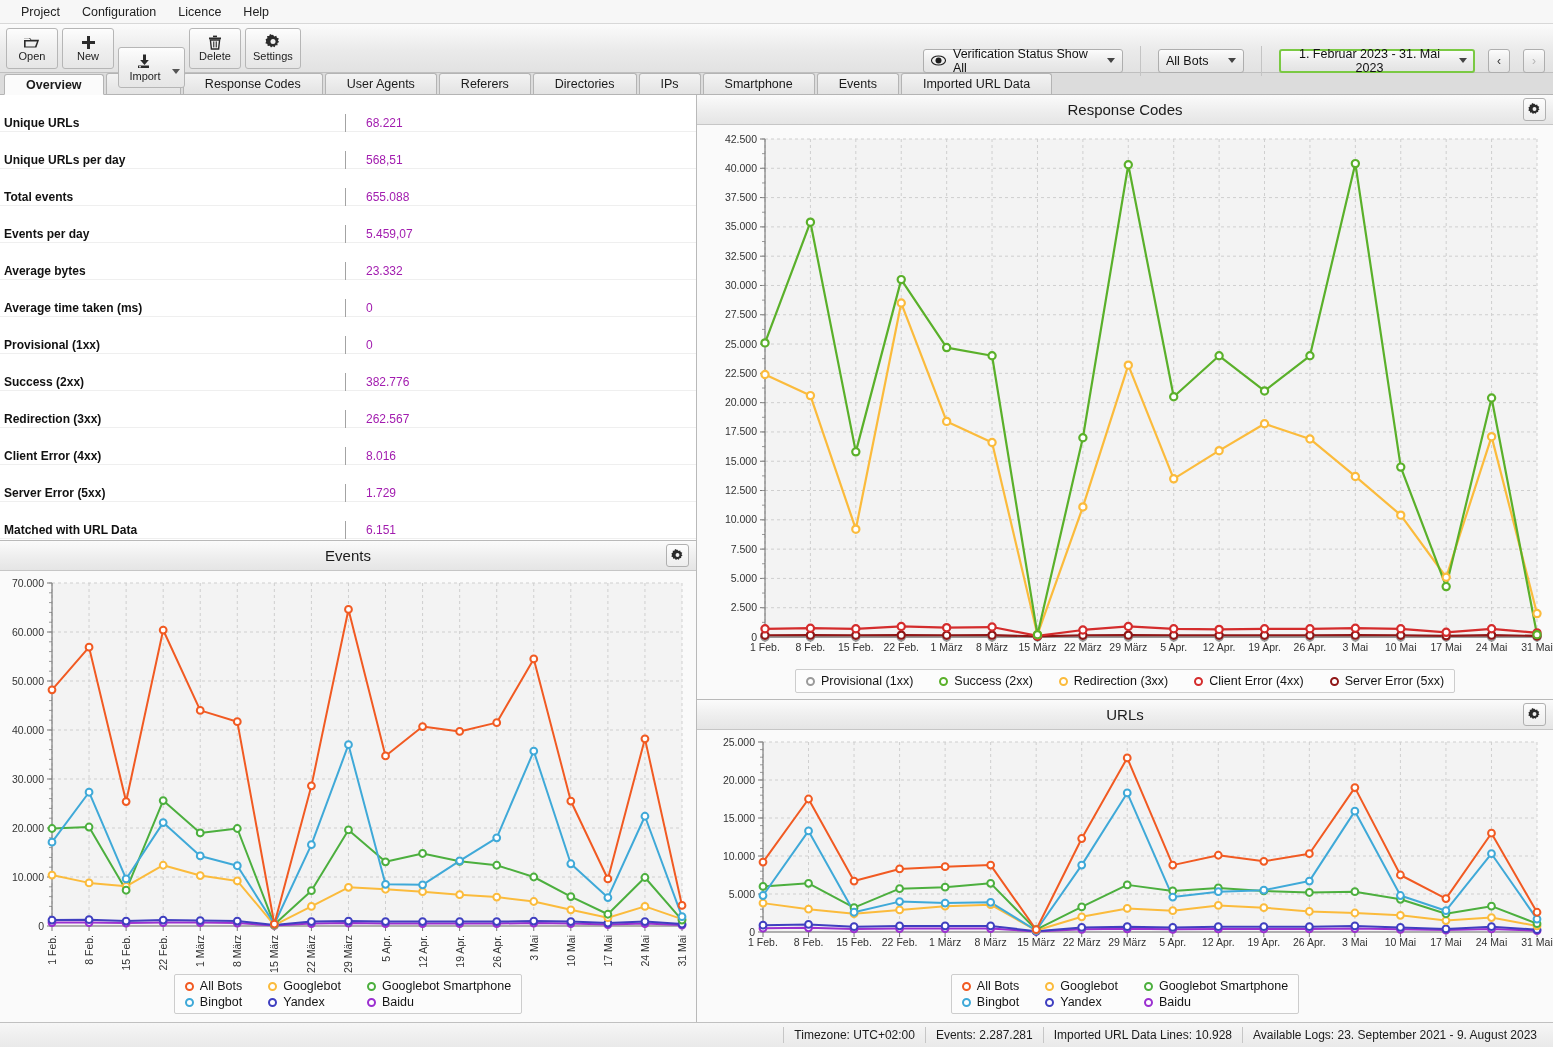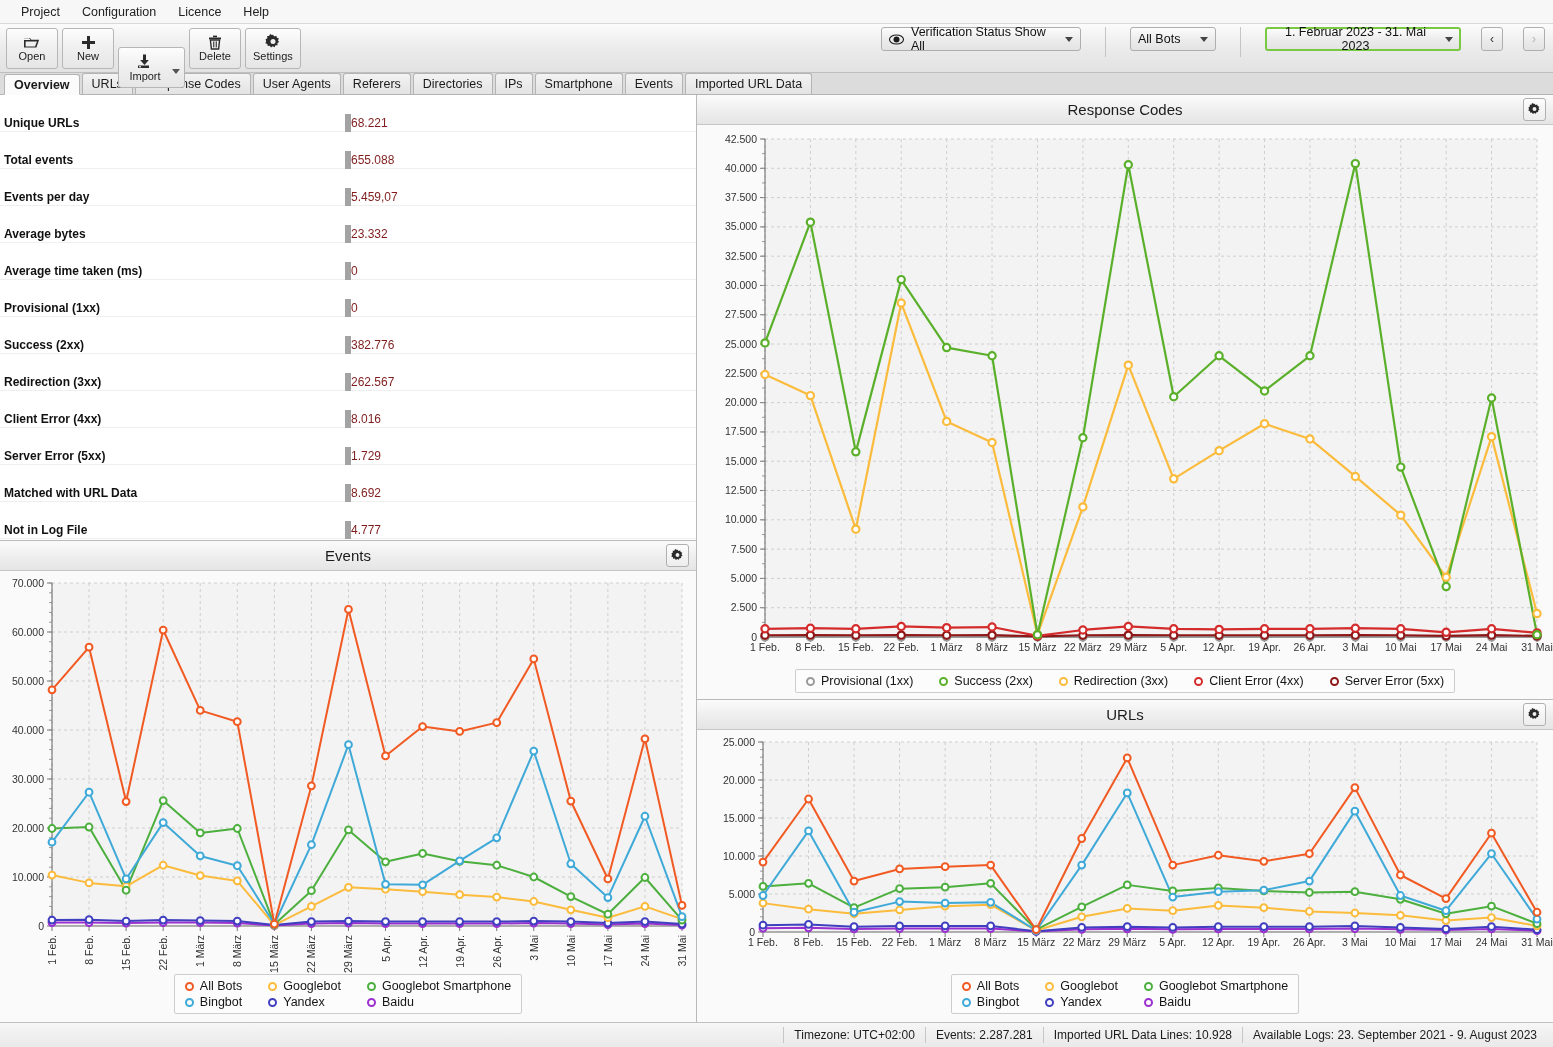--- a/index.html
+++ b/index.html
@@ -59,22 +59,22 @@
   .tbtn-group { display: flex; align-items: center;
     background: linear-gradient(to bottom, #fdfdfd, #efefef 50%, #e6e6e6);
     border: 1px solid #b6b6b6; border-radius: 3px; height: 41px; padding: 0 4px 0 0; margin-top: 39px; }
   .tbtn-group .tbtn { border: none; background: none; }
   .caret-small {
     width: 0; height: 0; border-left: 4px solid transparent; border-right: 4px solid transparent;
     border-top: 5px solid #555; margin-left: 1px; margin-top: 8px;
   }
 
   .tb-right {
-    position: absolute; right: 8px; top: 3px; height: 49px;
-    display: flex; align-items: flex-start; gap: 16px;
+    position: absolute; right: 8px; top: 12px; height: 49px;
+    display: flex; align-items: center; gap: 9px;
   }
   .tb-sep { width: 1px; height: 30px; background: #c4c4c4; margin: 0 8px; }
   .combo {
     height: 24px;
     background: linear-gradient(to bottom, #fcfcfc, #ececec 52%, #e3e3e3);
     border: 1px solid #aeaeae;
     border-radius: 3px;
     display: flex; align-items: center;
     padding: 0 7px; gap: 7px;
     font-size: 12.5px; color: #111;
@@ -98,21 +98,21 @@
   .tabs {
     height: 22px;
     background: #dcdcdc;
     display: flex;
     align-items: flex-end;
     padding-left: 4px;
     border-bottom: 1px solid #b4b4b4;
   }
   .tab {
     height: 21px;
-    padding: 0 9px;
+    padding: 0 21px;
     display: flex; align-items: center;
     font-size: 12.5px;
     background: linear-gradient(to bottom,#f3f3f3,#e3e3e3);
     border: 1px solid #b4b4b4;
     border-bottom: none;
     border-radius: 3px 3px 0 0;
     margin-right: 2px;
     color: #1b1b1b;
     cursor: default;
   }
@@ -129,21 +129,21 @@
     height: calc(1047px - 24px - 49px - 22px - 25px);
     background: #f0f0f0;
   }
   .col-left { width: 697px; display: flex; flex-direction: column; border-right: 1px solid #b9b9b9; }
   .col-right { flex: 1; display: flex; flex-direction: column; }
 
   
   .stats { background: #fff; height: 445px; overflow: hidden; }
   .strow { display: flex; height: 18px; align-items: center; border-bottom: 1px solid #efefef; margin-top: 19px; }
   .stname { width: 345px; font-weight: bold; font-size: 12px; padding-left: 4px; color: #111; }
-  .stval { flex: 1; font-size: 12px; padding-left: 0; border-left: 6px solid #a3a3a3; color: #7f1d1d; height: 18px; display:flex; align-items:center;}
+  .stval { flex: 1; font-size: 12px; padding-left: 20px; border-left: 1px solid #a3a3a3; color: #a21caf; height: 18px; display:flex; align-items:center;}
 
   
   .panel { background: #fafafa; display: flex; flex-direction: column; border-top: 1px solid #b9b9b9;}
   .panel-head {
     height: 30px;
     background: linear-gradient(to bottom, #fbfbfb, #eeeeee 55%, #e5e5e5);
     border-bottom: 1px solid #c6c6c6;
     display: flex; align-items: center; justify-content: center;
     position: relative;
   }
@@ -310,20 +310,24 @@
 <div class="body">
 
   <div class="col-left">
 
     <div class="stats" id="statstable">
         <div class="strow">
           <div class="stname">Unique URLs</div>
           <div class="stval">68.221</div>
         </div>
         <div class="strow">
+          <div class="stname">Unique URLs per day</div>
+          <div class="stval">568,51</div>
+        </div>
+        <div class="strow">
           <div class="stname">Total events</div>
           <div class="stval">655.088</div>
         </div>
         <div class="strow">
           <div class="stname">Events per day</div>
           <div class="stval">5.459,07</div>
         </div>
         <div class="strow">
           <div class="stname">Average bytes</div>
           <div class="stval">23.332</div>
@@ -347,21 +351,21 @@
         <div class="strow">
           <div class="stname">Client Error (4xx)</div>
           <div class="stval">8.016</div>
         </div>
         <div class="strow">
           <div class="stname">Server Error (5xx)</div>
           <div class="stval">1.729</div>
         </div>
         <div class="strow">
           <div class="stname">Matched with URL Data</div>
-          <div class="stval">8.692</div>
+          <div class="stval">6.151</div>
         </div>
         <div class="strow">
           <div class="stname">Not in Log File</div>
           <div class="stval">4.777</div>
         </div>
       </div>
 
     <div class="panel" style="flex:1">
       <div class="panel-head">
         <div class="panel-title">Events</div>

